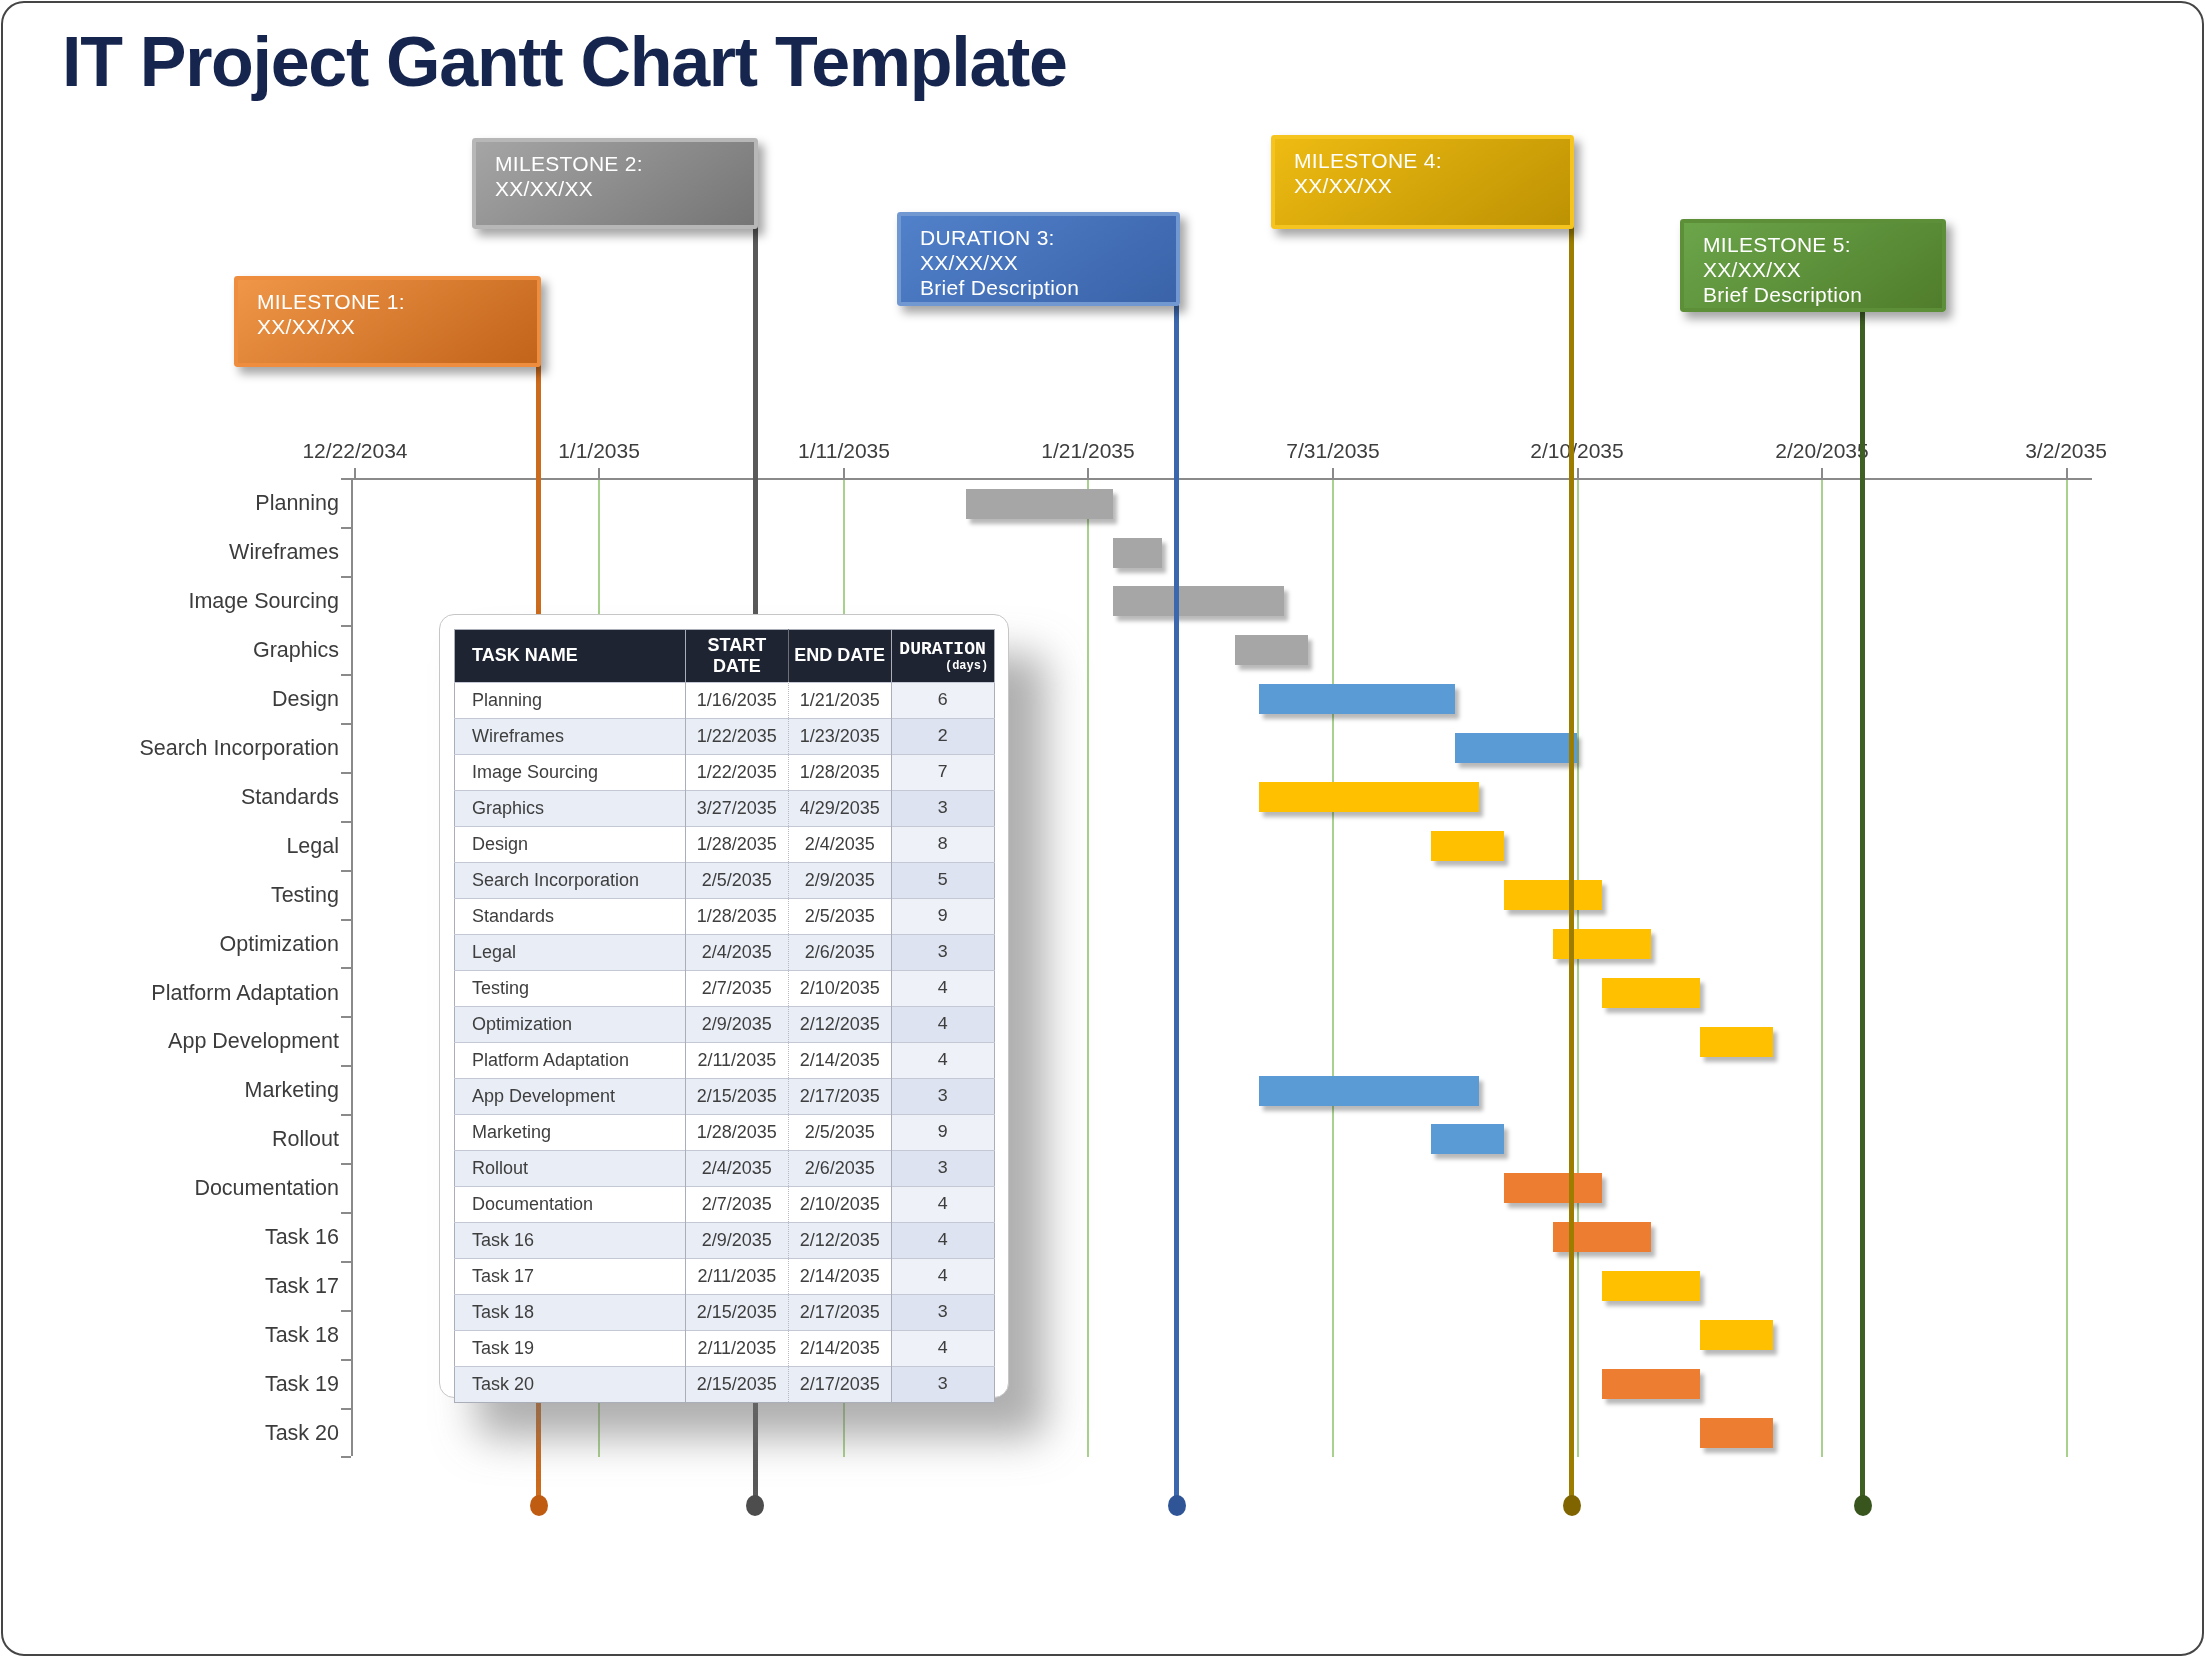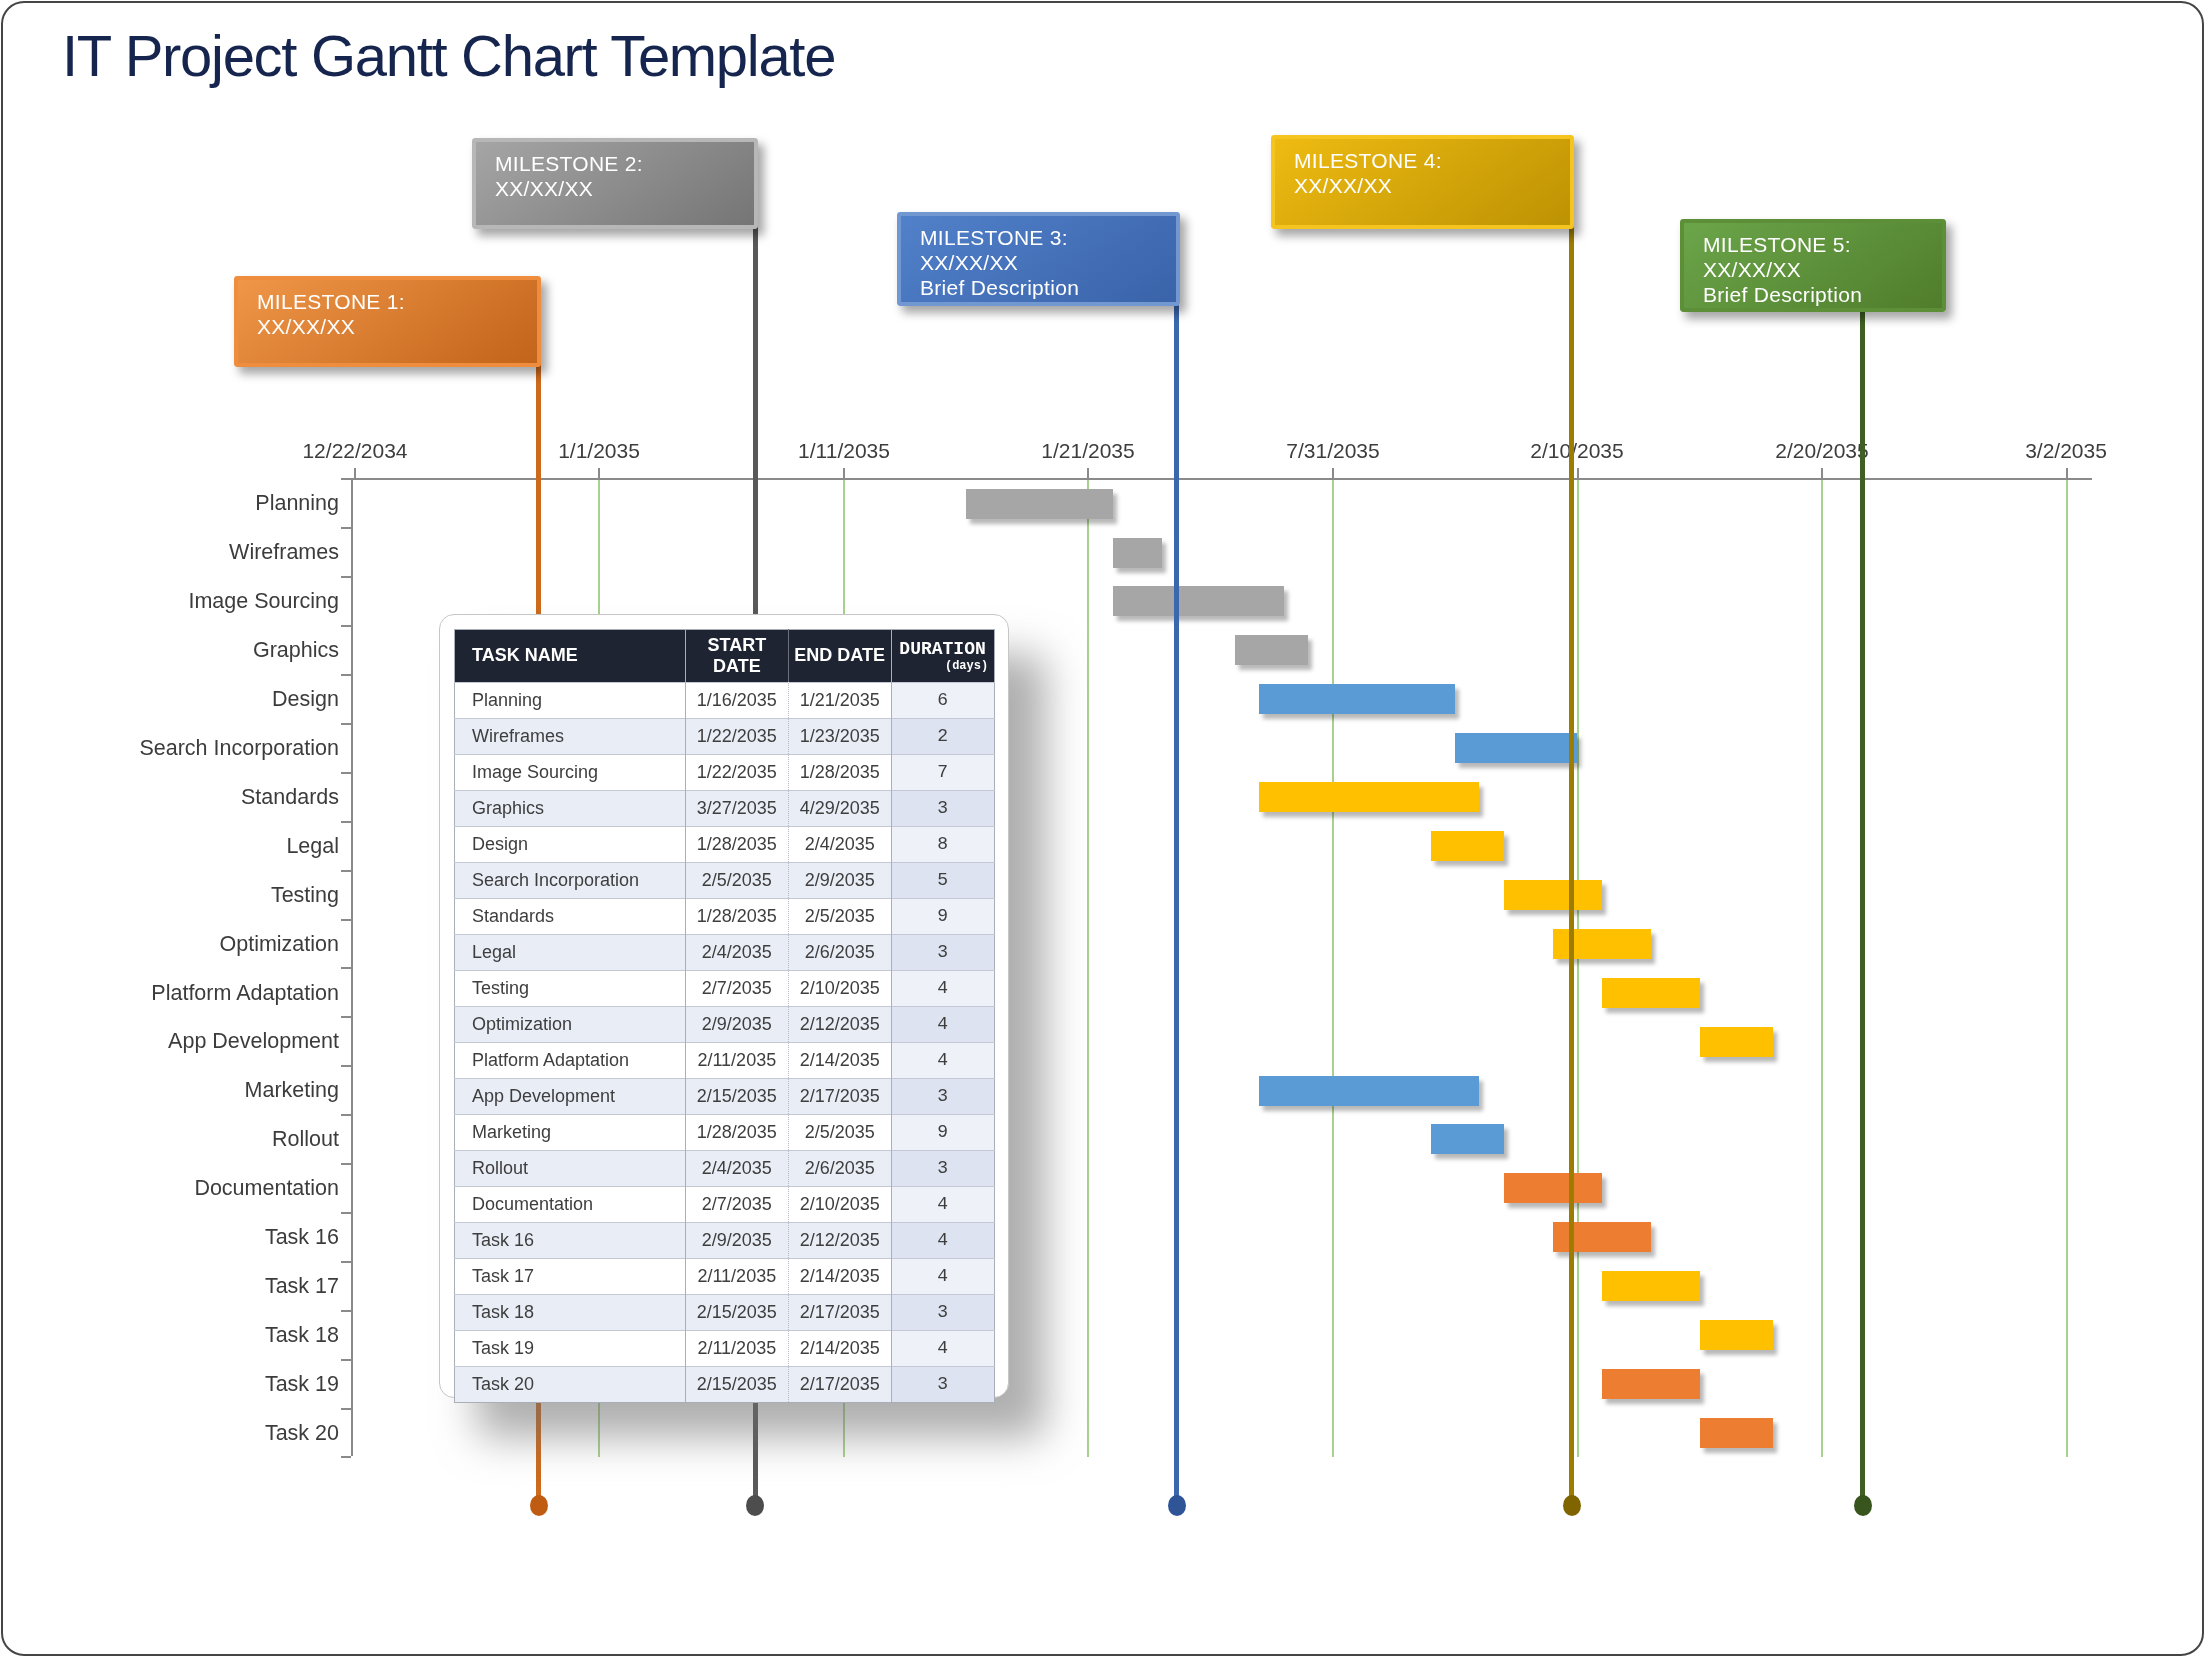--- a/index.html
+++ b/index.html
@@ -1,19 +1,19 @@
 <!DOCTYPE html>
 <html style="font-size:10.8px"><head>
 <meta charset="utf-8">
 <style>
   html,body{margin:0;padding:0;background:#ffffff;}
   body{font-family:"Liberation Sans", sans-serif; width:2205px;height:1657px;position:relative;overflow:hidden;}
   #canvas{position:absolute;inset:0;background:#ffffff;}
   .page-frame{position:absolute;inset:1.3px;border:2.7px solid #454545;border-radius:23px;pointer-events:none;z-index:40;}
-  #page-title{position:absolute;left:62px;top:21.5px;margin:0;font-size:58px;font-weight:normal;letter-spacing:-1.3px;color:#16254e;z-index:6;}
+  #page-title{position:absolute;left:62px;top:21.5px;margin:0;font-size:70px;font-weight:bold;letter-spacing:-1.3px;color:#16254e;z-index:6;}
   
   .axis-h{position:absolute;background:#8a8a8a;z-index:1;}
   .axis-v{position:absolute;background:#8a8a8a;z-index:1;}
   .tick-x{position:absolute;width:2px;height:10px;background:#8a8a8a;z-index:1;}
   .tick-y{position:absolute;width:10px;height:2px;background:#8a8a8a;z-index:1;}
   .gridline{position:absolute;width:2px;background:#a9d18e;z-index:1;}
   .date-label{position:absolute;transform:translateX(-50%);font-size:21px;color:#3d3d3d;white-space:nowrap;z-index:2;}
   .task-label{position:absolute;width:289px;text-align:right;font-size:21.5px;color:#3c3c3c;transform:translateY(-50%);white-space:nowrap;z-index:2;}
   .bar{position:absolute;height:30px;z-index:2;box-shadow:4px 4.7px 4px rgba(0,0,0,0.28);}
   
@@ -56,21 +56,21 @@
       </div>
       <div class="m-line" style="left: 753px; top: 226px; height: 1271px; background: rgb(89, 89, 89);"></div>
       <div class="m-dot" style="left: 755px; top: 1495px; background: rgb(77, 77, 77);"></div>
       <div class="flag" style="left: 472px; top: 138px; width: 286px; height: 91px; border: 4px solid rgb(183, 183, 183); background: linear-gradient(145deg, rgb(165, 165, 165), rgb(117, 117, 117));">
         <div class="flag-line1">MILESTONE 2:</div>
         <div>XX/XX/XX</div>
       </div>
       <div class="m-line" style="left: 1174px; top: 303px; height: 1193px; background: rgb(58, 103, 173);"></div>
       <div class="m-dot" style="left: 1177px; top: 1495px; background: rgb(47, 85, 151);"></div>
       <div class="flag" style="left: 897px; top: 212px; width: 283px; height: 94px; border: 4px solid rgb(113, 152, 209); background: linear-gradient(145deg, rgb(81, 129, 202), rgb(58, 99, 169));">
-        <div class="flag-line1">MILESTONE 3:</div>
+        <div class="flag-line1">DURATION 3:</div>
         <div>XX/XX/XX</div>
         <div>Brief Description</div>
       </div>
       <div class="m-line" style="left: 1569px; top: 226px; height: 1271px; background: rgb(156, 125, 0);"></div>
       <div class="m-dot" style="left: 1572px; top: 1495px; background: rgb(127, 100, 0);"></div>
       <div class="flag" style="left: 1271px; top: 135px; width: 303px; height: 94px; border: 4px solid rgb(246, 196, 30); background: linear-gradient(145deg, rgb(238, 187, 18), rgb(189, 146, 3));">
         <div class="flag-line1">MILESTONE 4:</div>
         <div>XX/XX/XX</div>
       </div>
       <div class="m-line" style="left: 1860px; top: 309px; height: 1188px; background: rgb(63, 96, 35);"></div>

